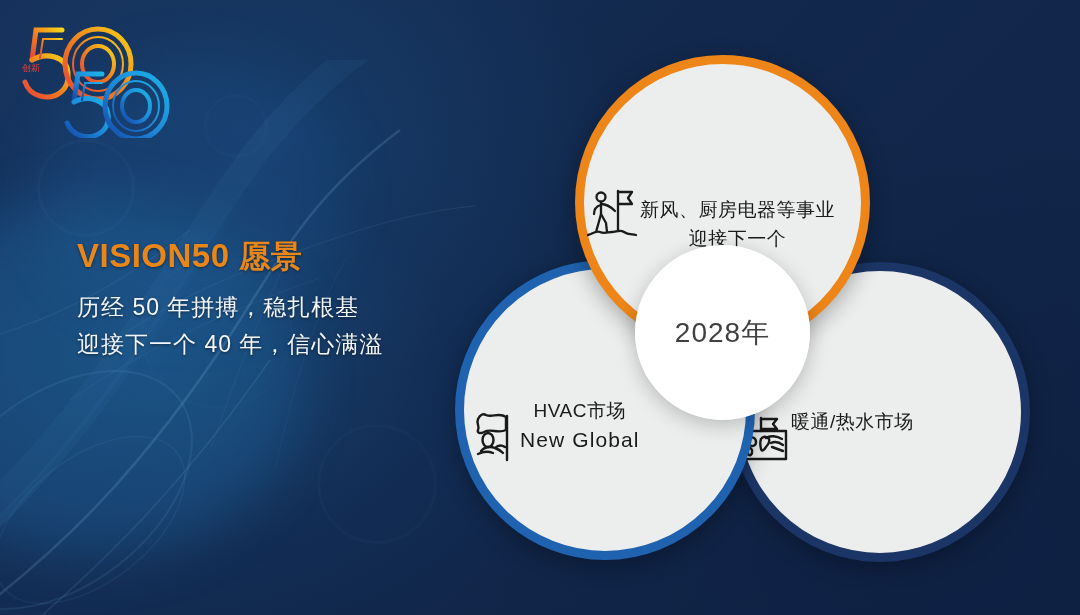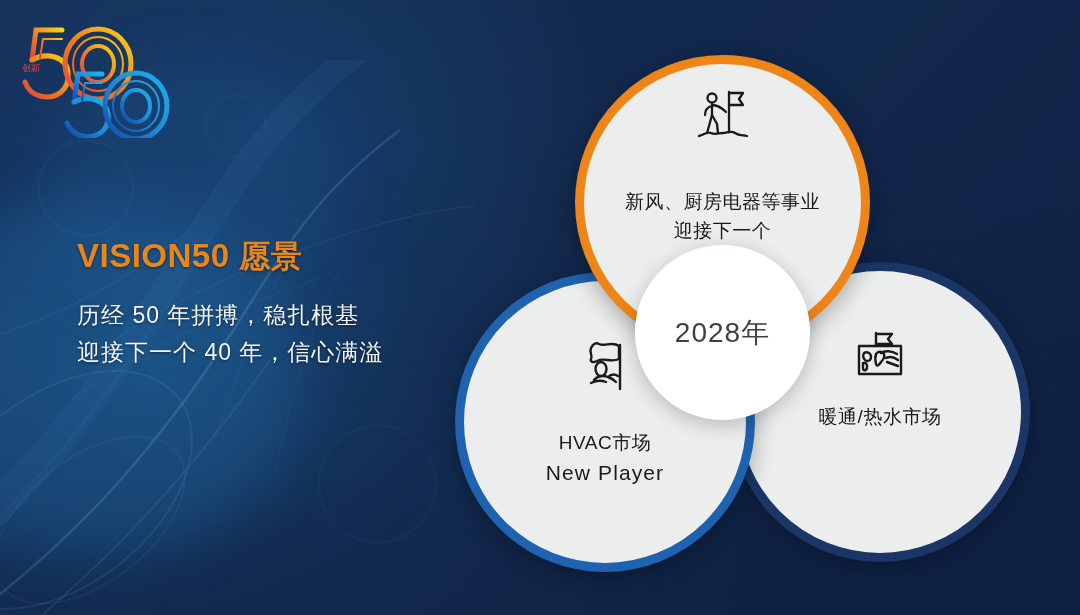--- a/index.html
+++ b/index.html
@@ -45,40 +45,40 @@
     text-shadow:0 1px 3px rgba(0,0,0,0.45);
     white-space:nowrap;
   }
   #vision-title .cn { font-size:31px; }
   .sub-line {
     font-size:23px; color:#f2f6fa; line-height:1.62;
     letter-spacing:1px; font-weight:400;
     text-shadow:0 1px 3px rgba(0,0,0,0.5);
     white-space:nowrap;
   }
-  #sub-wrap { margin-top:20px; }
+  #sub-wrap { margin-top:12px; }
 
   
   #venn { position:absolute; left:430px; top:0; width:650px; height:615px; }
   .circ {
     position:absolute; border-radius:50%;
     background:#eceded;
-    display:flex; flex-direction:column;
+    display:flex; flex-direction:row;
     align-items:center;
     box-shadow:0 6px 22px rgba(0,0,0,0.30);
   }
   
   #circle-top {
     left:145px; top:55px; width:295px; height:295px;
     border:9px solid #ED8518;
     z-index:3;
   }
   
   #circle-left {
-    left:25px; top:272px; width:300px; height:300px;
+    left:25px; top:260px; width:300px; height:300px;
     border:9px solid #1F62B0;
     z-index:2;
   }
   
   #circle-right {
     left:300px; top:262px; width:300px; height:300px;
     border:9px solid #1B3566;
     z-index:1;
   }
   
@@ -229,21 +229,21 @@
           <path d="M43,6 L43,50"></path>
           <path d="M42,7 C35,2 28,8 22,5 C19,3 16,5 14,9 C12,14 16,16 14,20 C13,23 16,24 20,22 C27,18 34,24 42,20 Z"></path>
           <ellipse cx="24" cy="30" rx="5.5" ry="7"></ellipse>
           <path d="M17,41 C20,37 26,36 31,38 C34,39 37,41 39,43"></path>
           <path d="M14,44 C18,42 24,41 29,43"></path>
           <path d="M31,38 C34,35 38,35 41,37"></path>
         </svg>
       </span>
       <div class="circ-text">
         <div class="l1">HVAC市场</div>
-        <div class="l2">New Player</div>
+        <div class="l2">New Global</div>
       </div>
     </div>
 
     <div class="circ" id="circle-top">
       <span class="circ-icon">
         <svg width="56" height="52" viewBox="0 0 56 52" fill="none" stroke="#1a1a1a" stroke-width="2.3" stroke-linejoin="round" stroke-linecap="round">
           <path d="M34,4 L34,44"></path>
           <path d="M34,5 L48,5 L44,11 L48,17 L34,17"></path>
           <circle cx="17" cy="10" r="4.5"></circle>
           <path d="M17,15 L17,27"></path>

